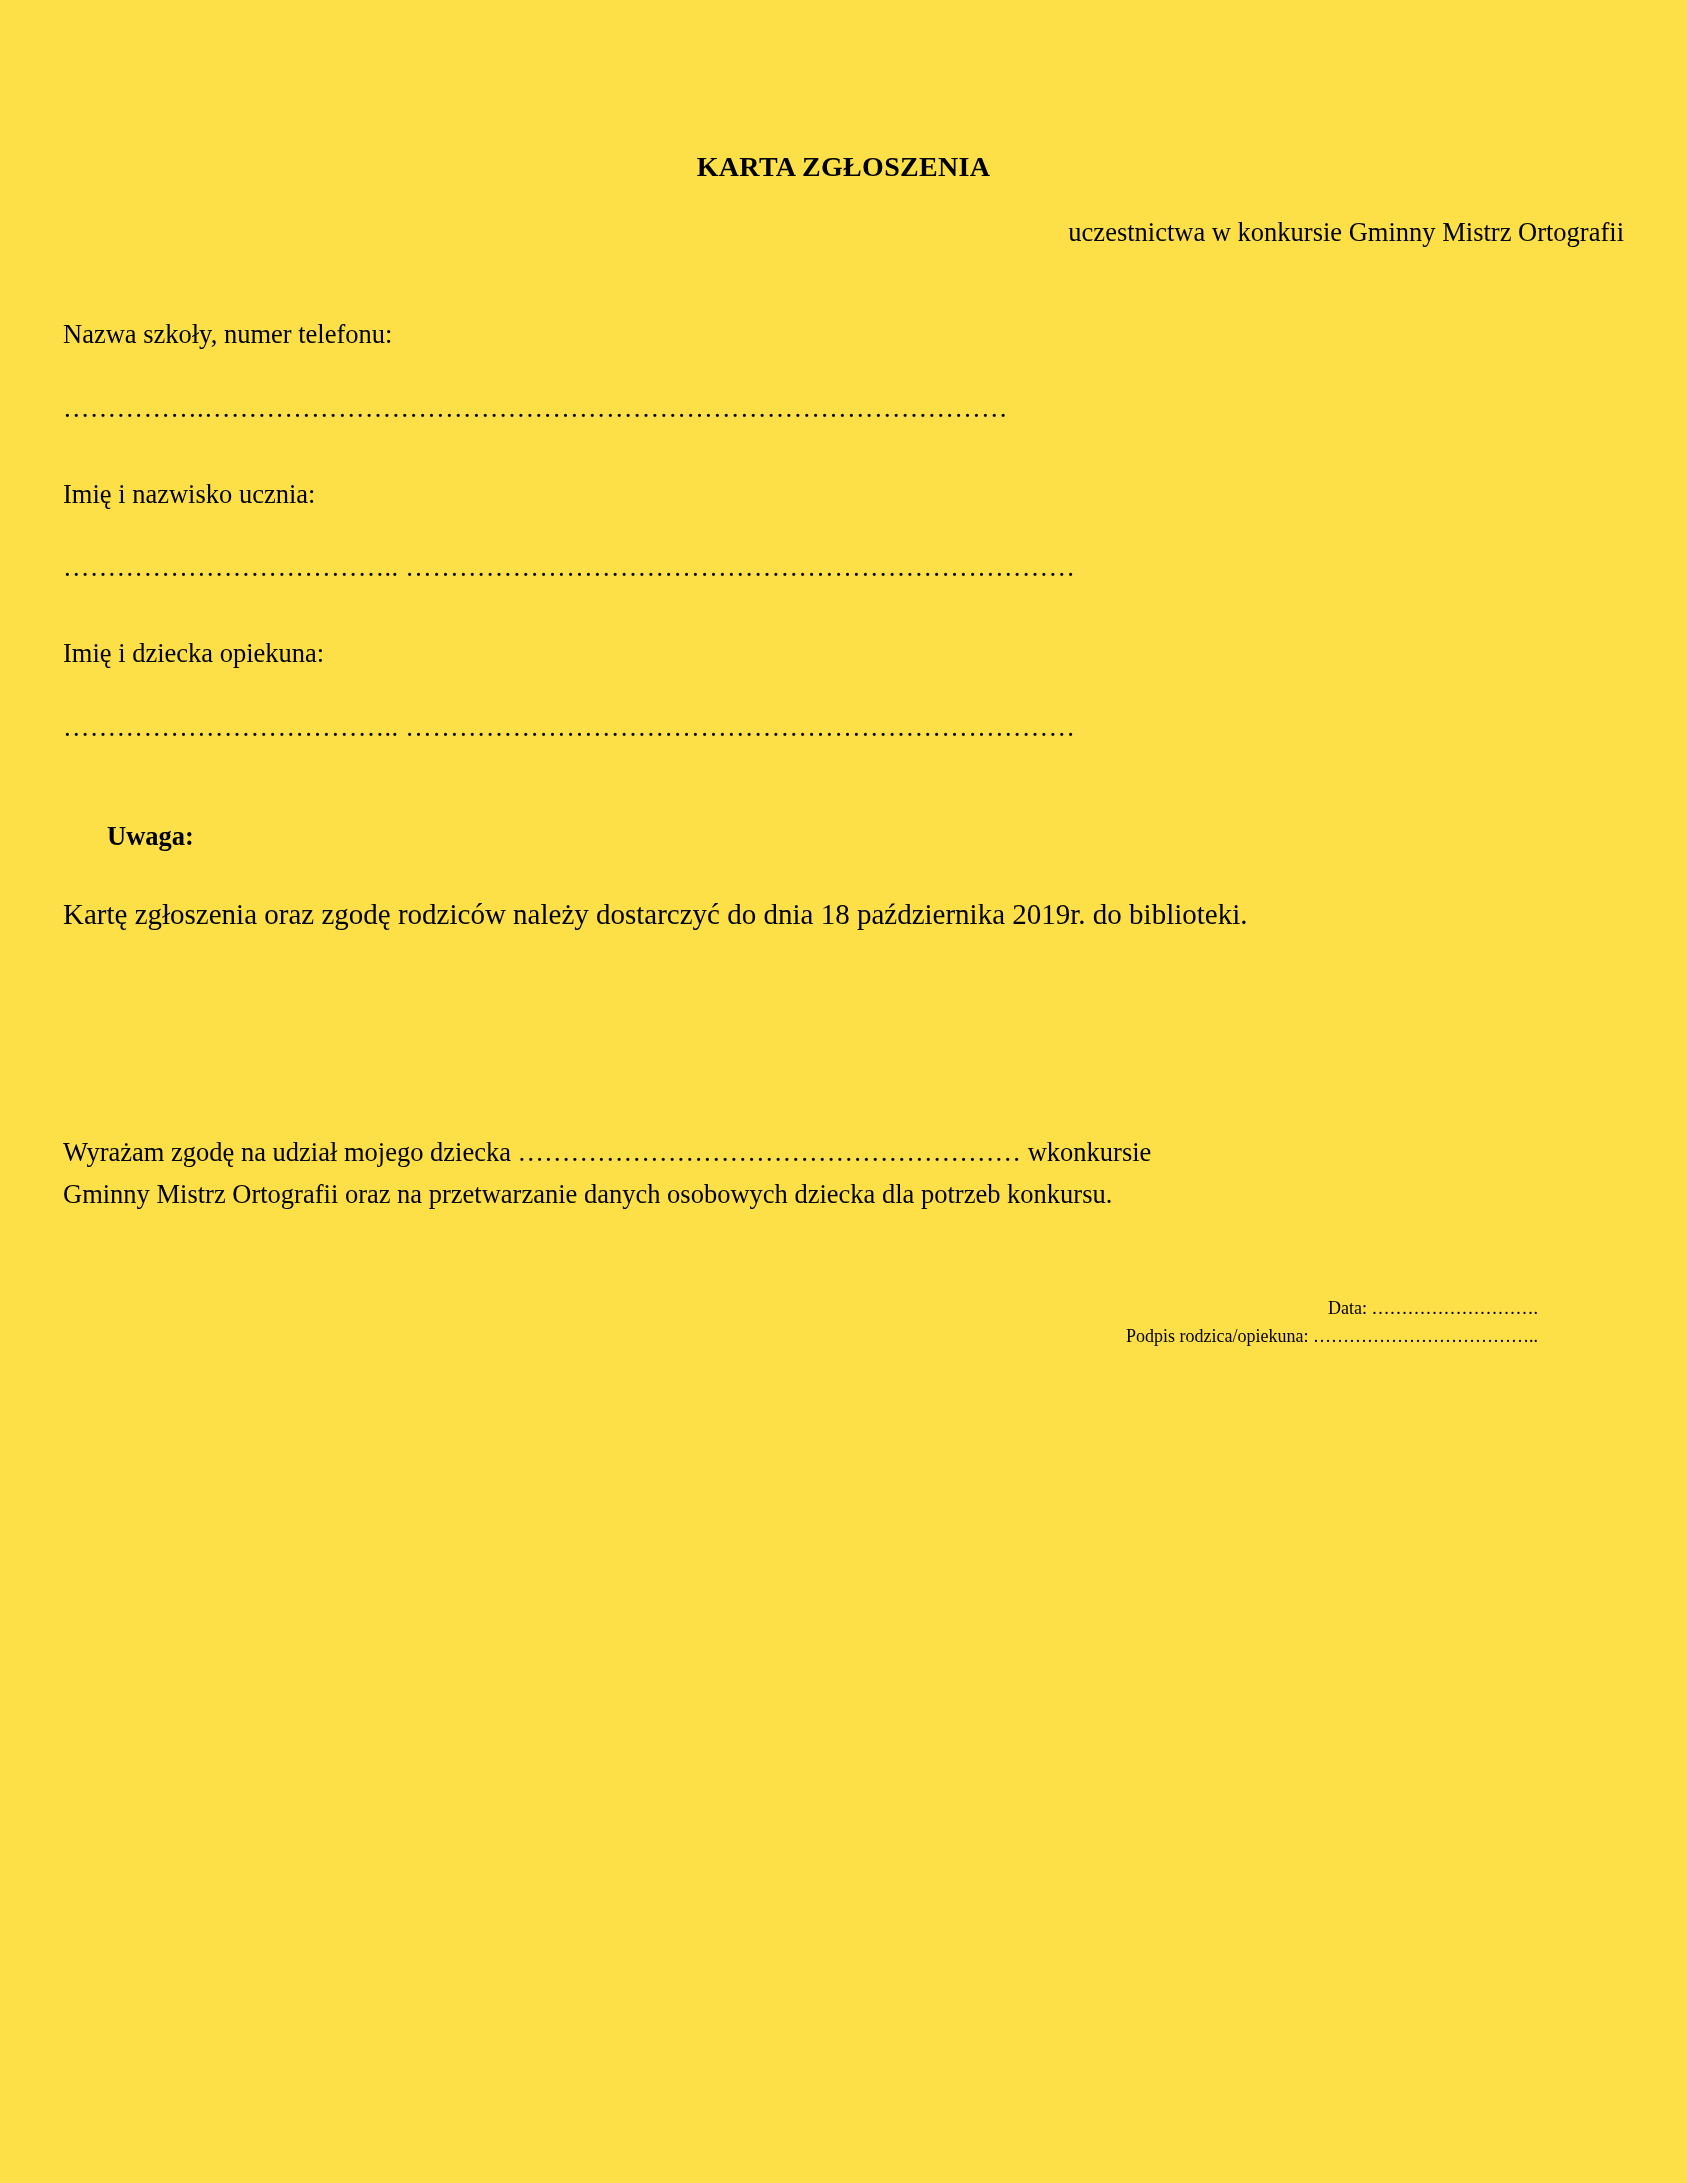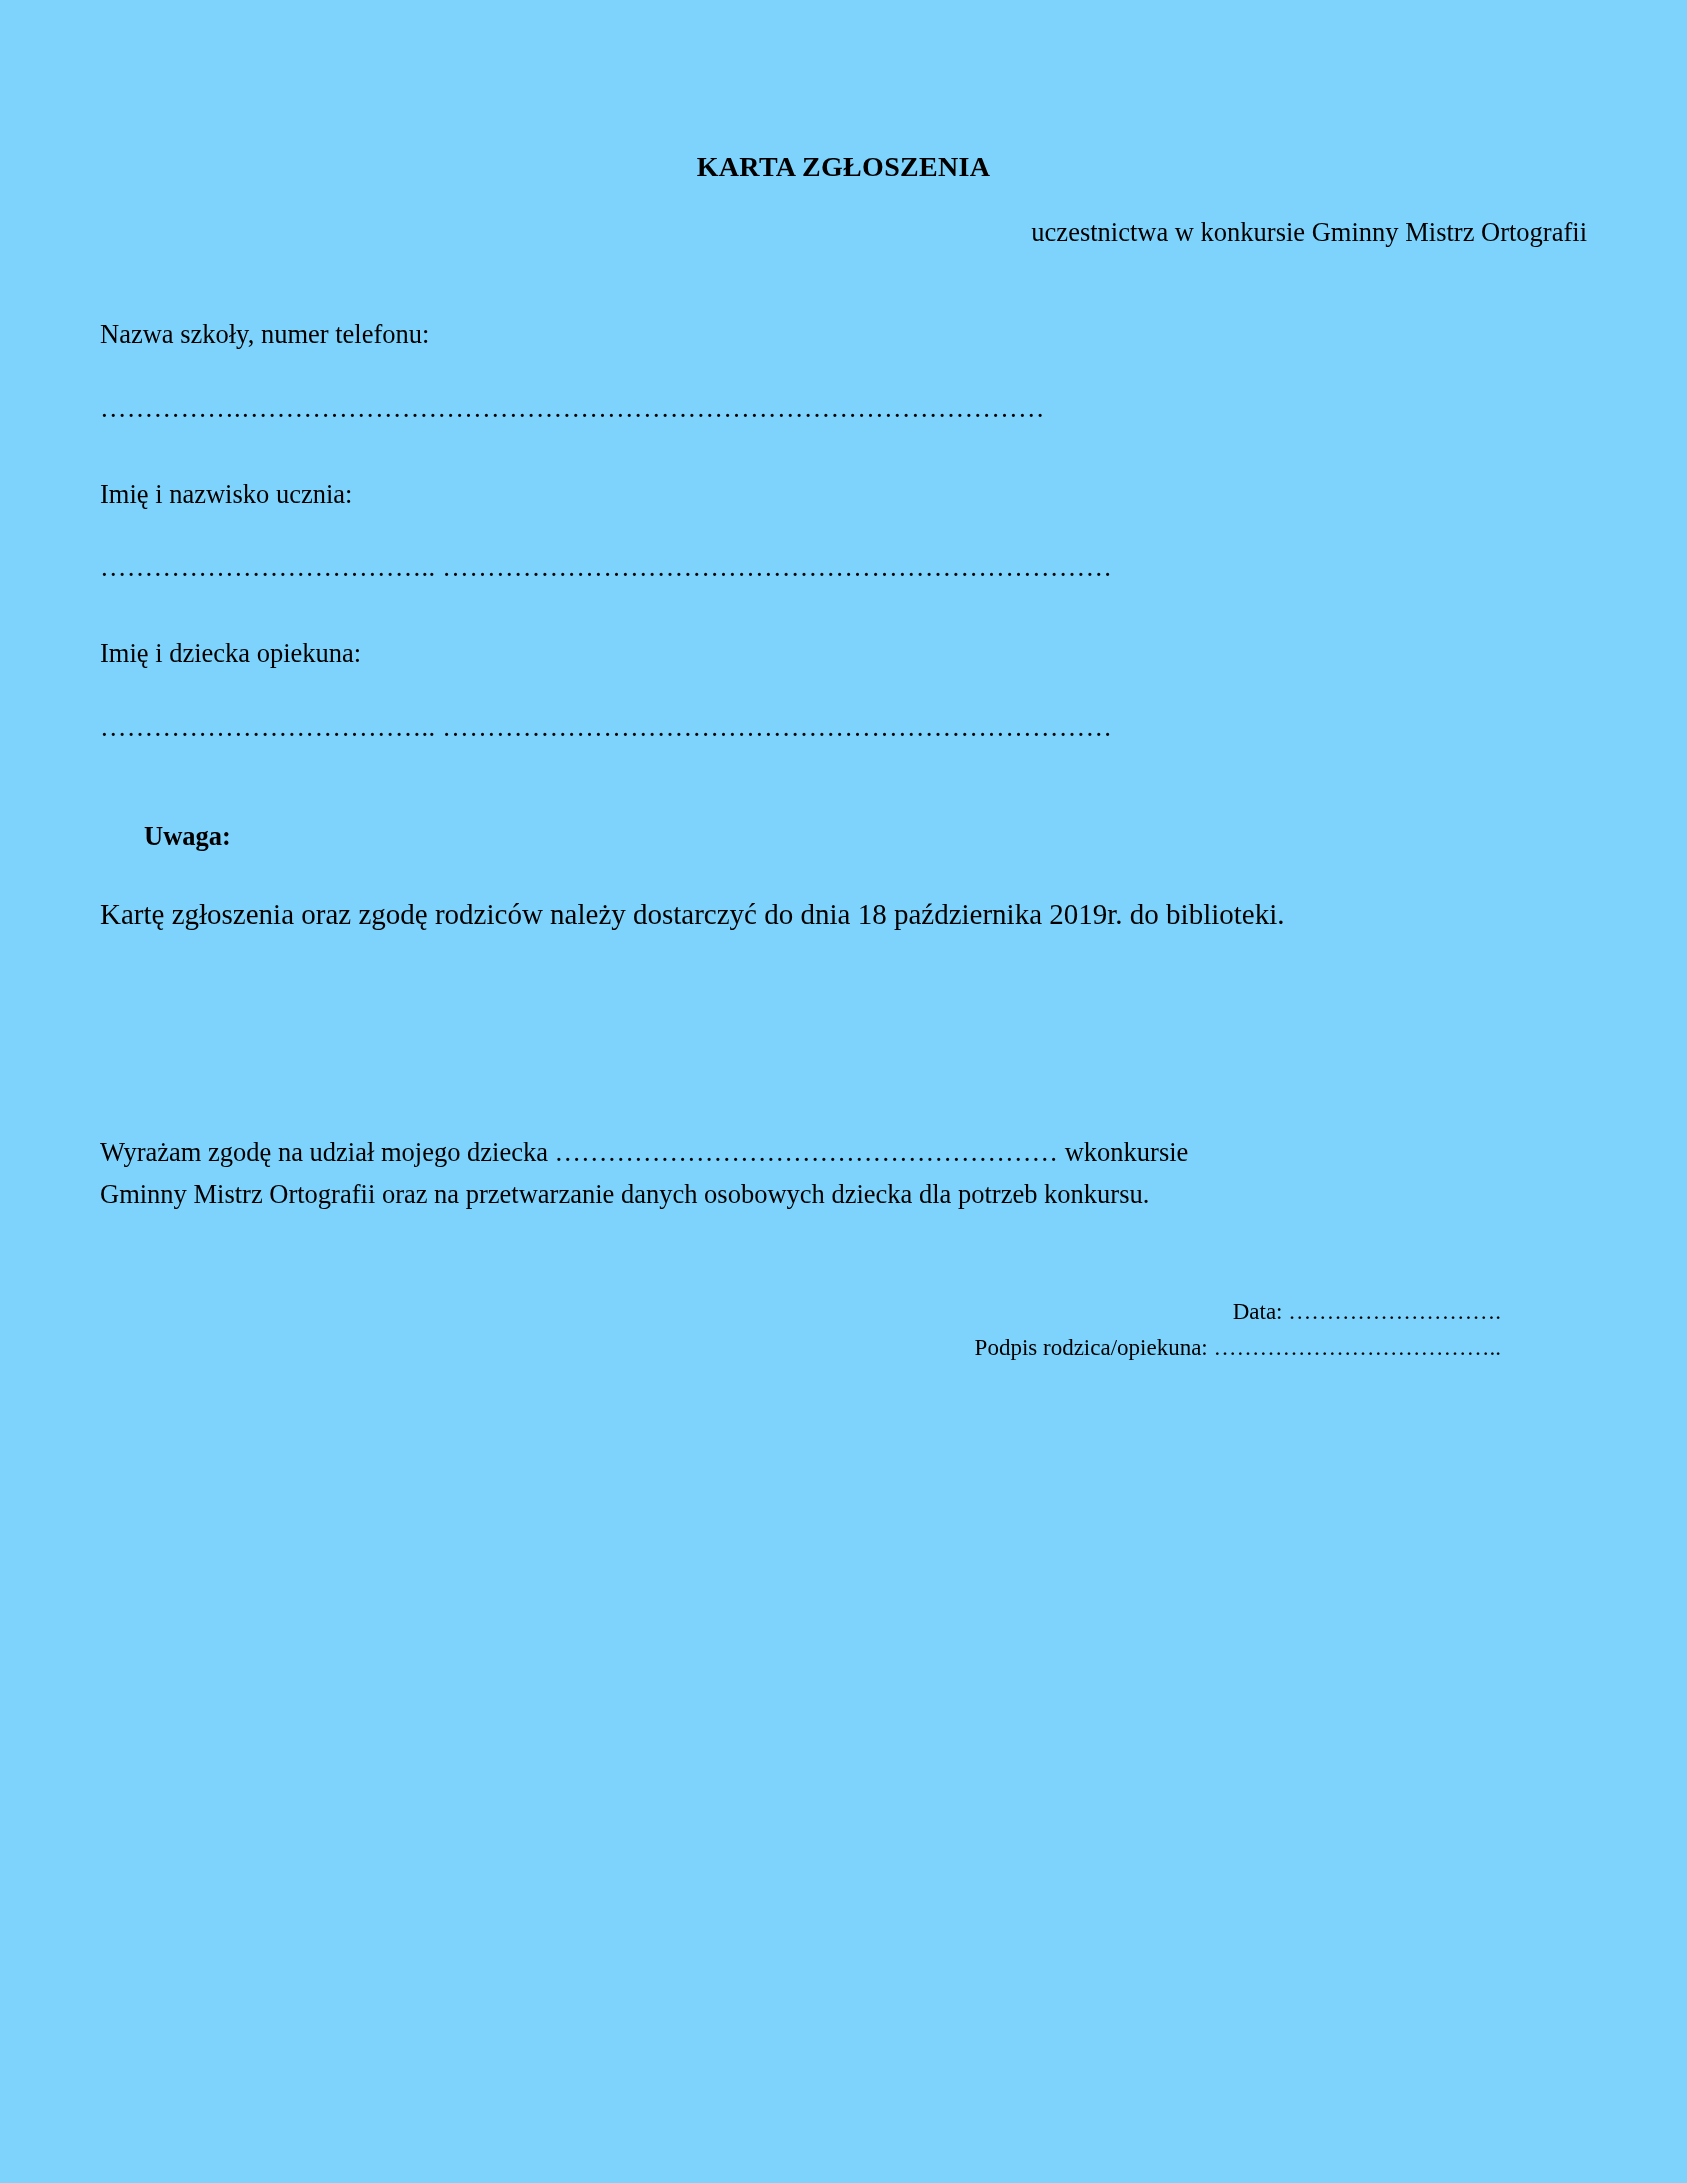--- a/index.html
+++ b/index.html
@@ -11,23 +11,23 @@
     width: 1687px;
     height: 2183px;
     font-family: "Liberation Serif", serif;
     color: #000000;
     -webkit-font-smoothing: antialiased;
   }
   .page {
     position: relative;
     width: 1687px;
     height: 2183px;
-    background: #7dd3fc;
+    background: #fde047;
     box-sizing: border-box;
-    padding: 0 100px;
+    padding: 0 63px;
   }
   .doc-title {
     margin: 0;
     padding-top: 151px;
     text-align: center;
     font-size: 28px;
     font-weight: bold;
     letter-spacing: 0.3px;
   }
   .doc-subtitle {
@@ -71,21 +71,21 @@
   .consent-line-1,
   .consent-line-2 {
     font-size: 26.5px;
     line-height: 1.55;
   }
   .signature-block {
     text-align: right;
     padding-right: 86px;
   }
   .signature-line {
-    font-size: 23px;
+    font-size: 18px;
     line-height: 1.6;
   }
   .nowrap { white-space: nowrap; }
 </style>
 </head>
 <body>
 
 <div class="page">
 
   <h1 class="doc-title">KARTA ZGŁOSZENIA</h1>

